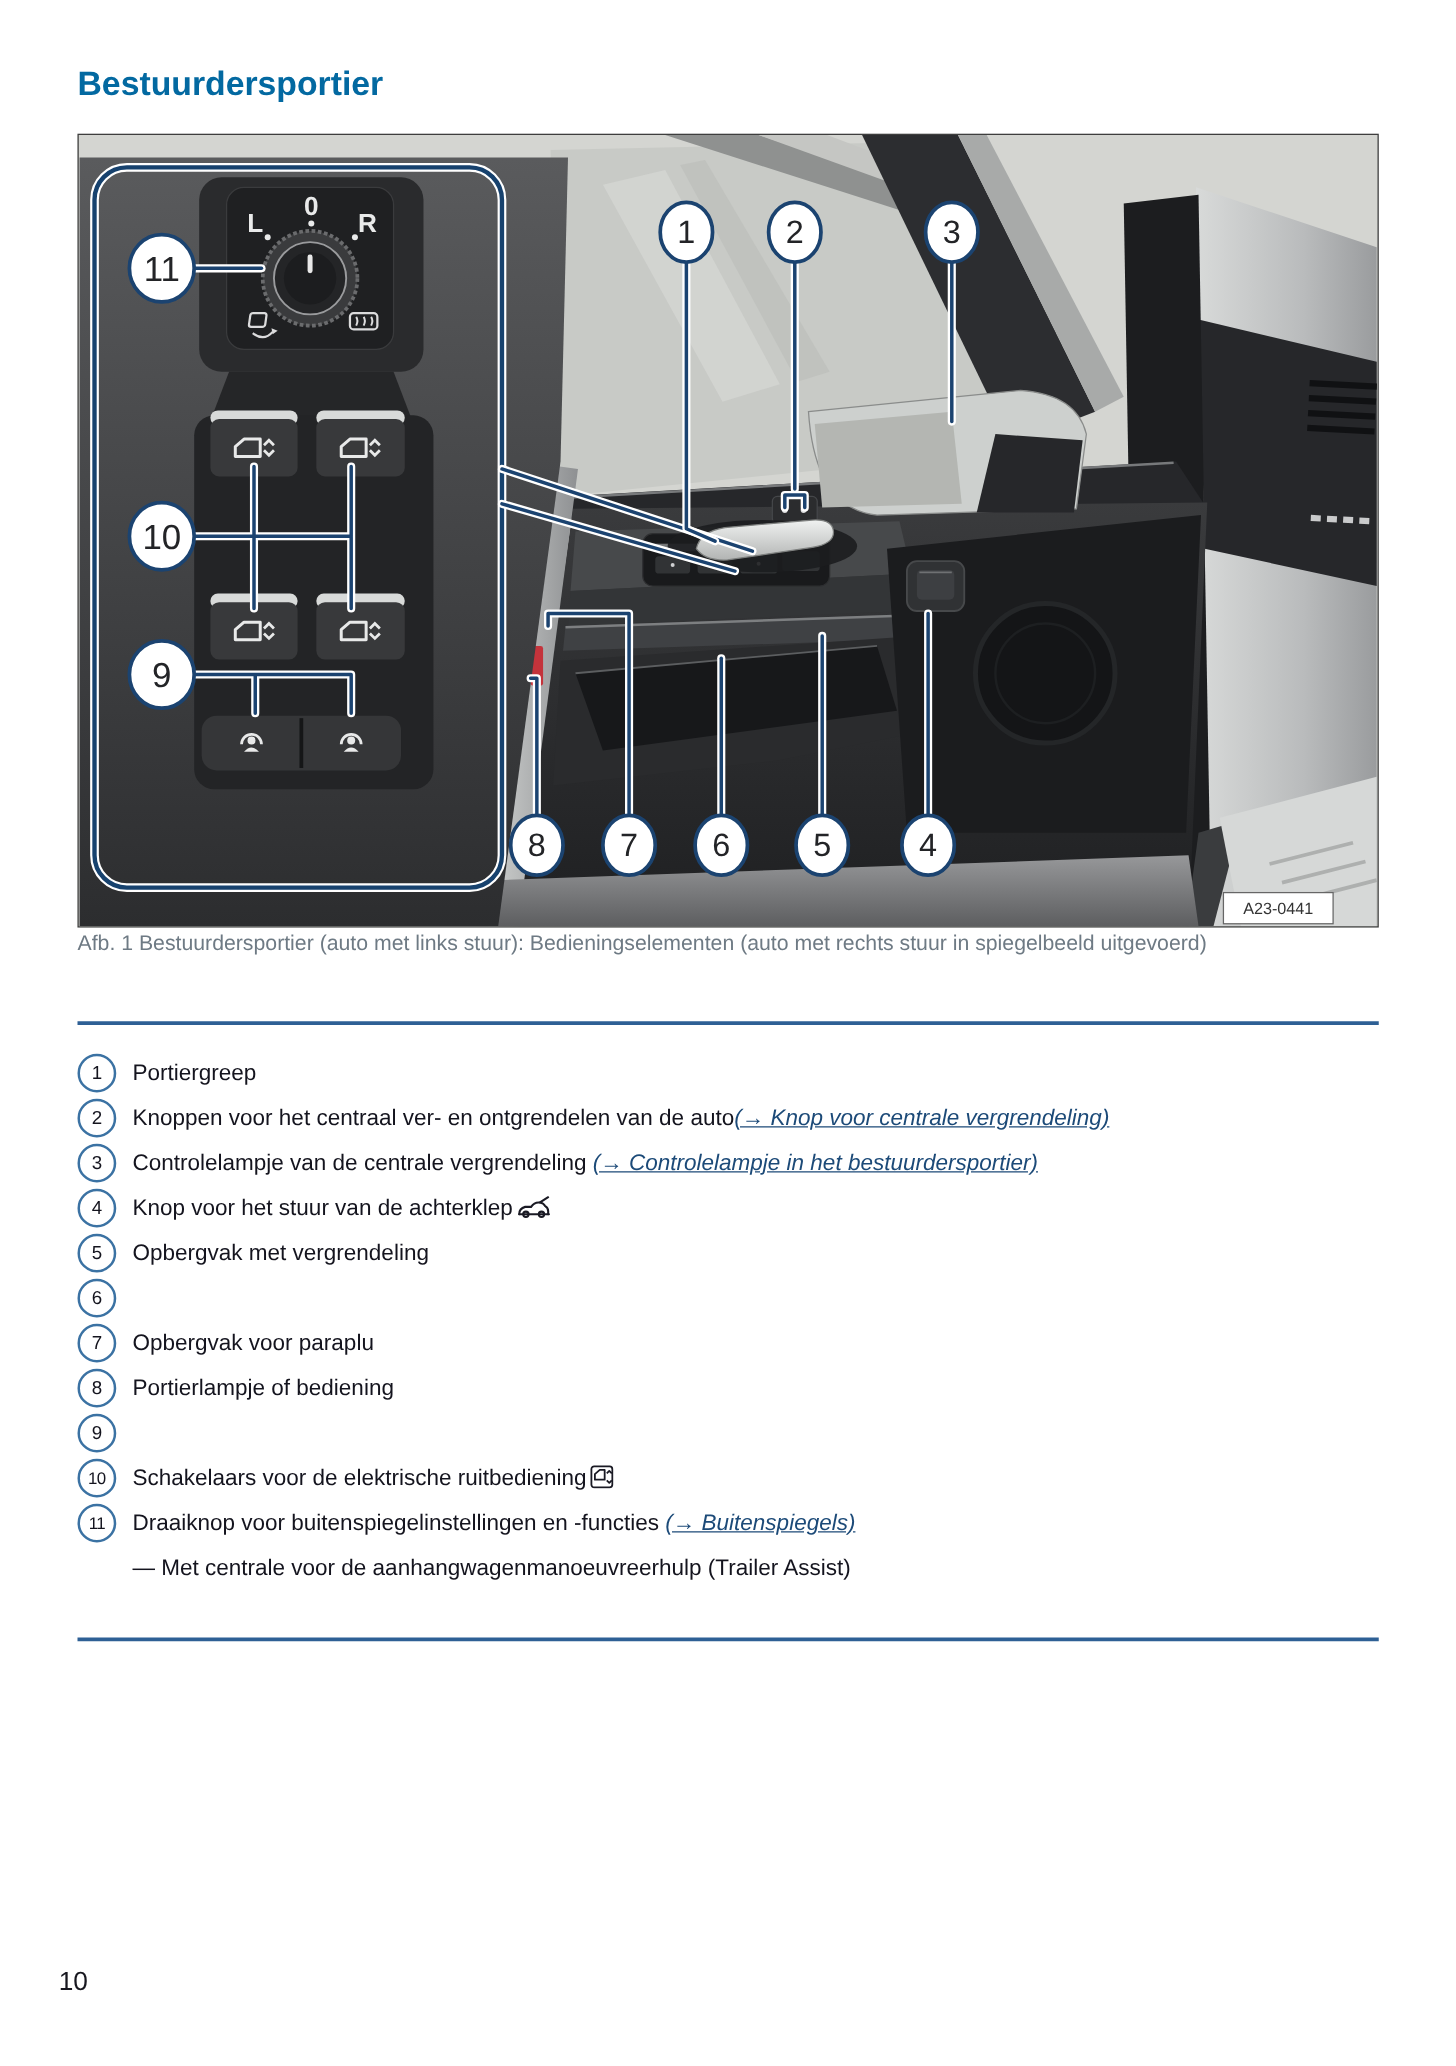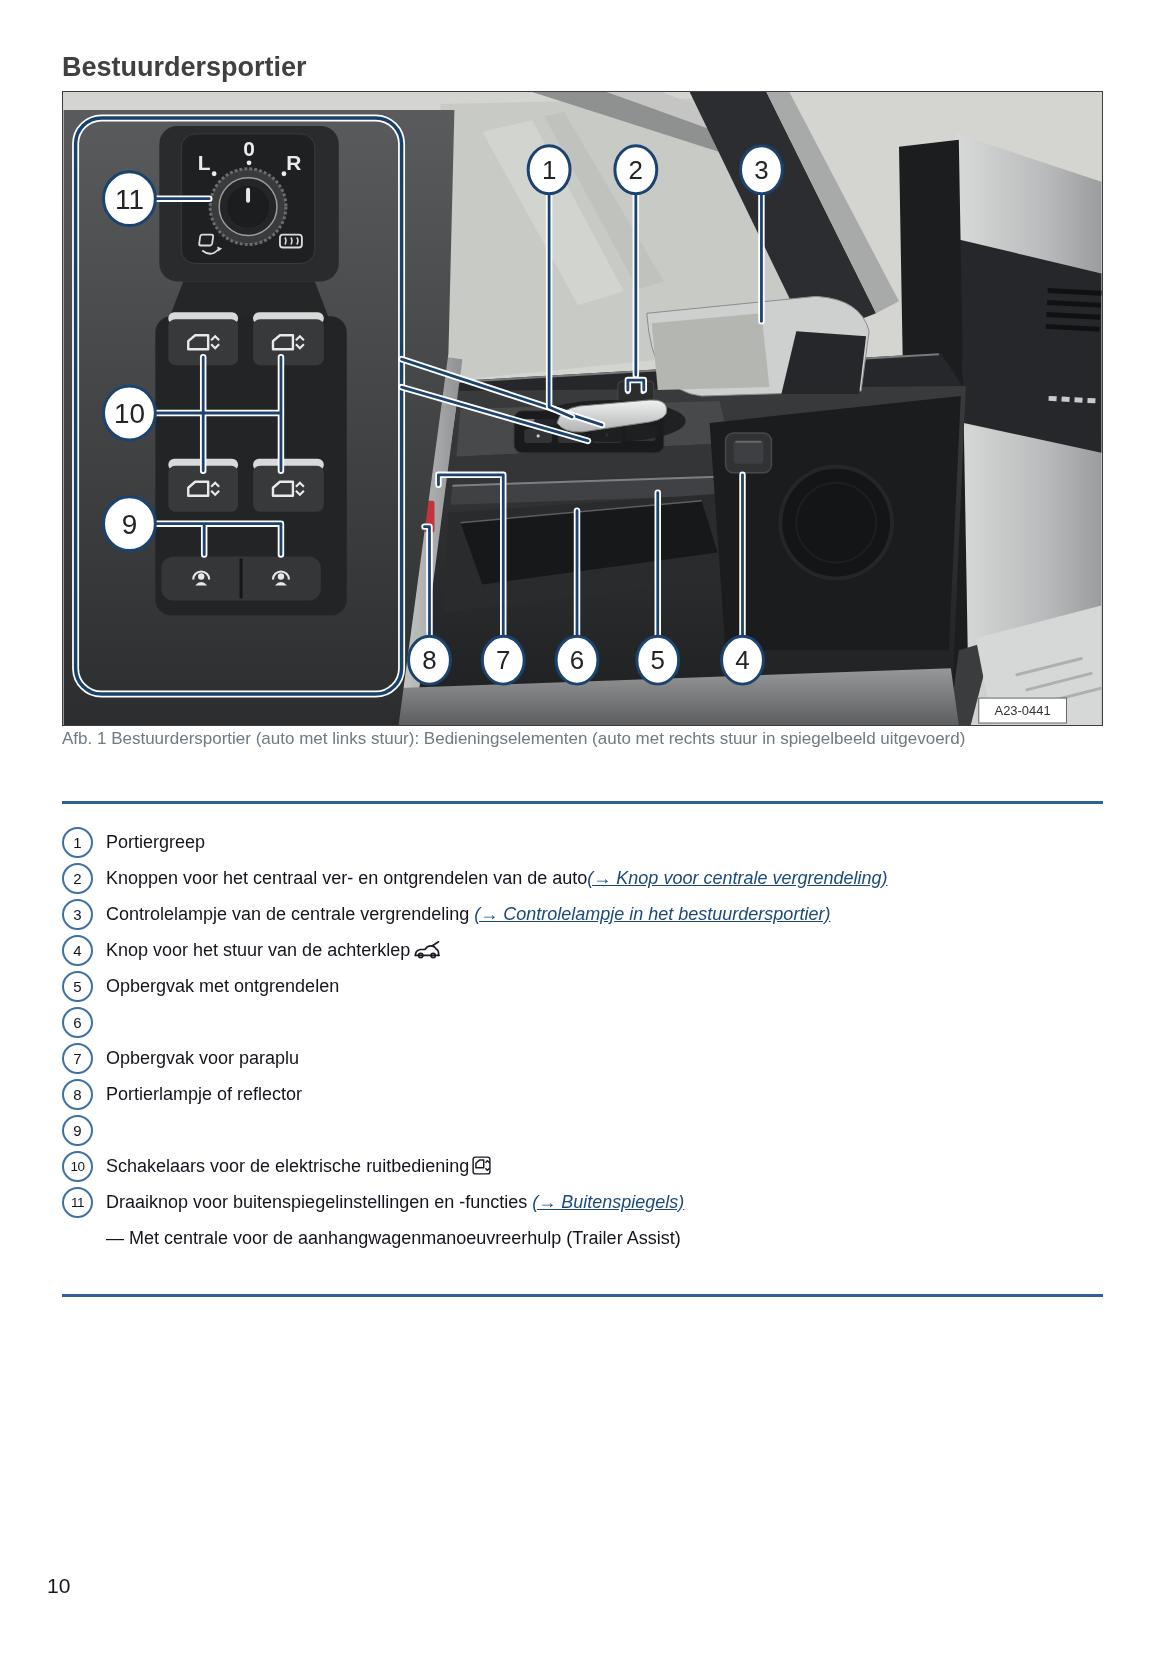--- a/index.html
+++ b/index.html
@@ -2,21 +2,21 @@
 <html><head>
 <meta charset="utf-8">
 <style>
   html,body{margin:0;padding:0;}
   body{
     width:1165px;height:1653px;background:#ffffff;position:relative;
     font-family:"Liberation Sans", sans-serif;color:#14141e;overflow:hidden;
   }
   .content{padding:0 62px;}
   h1.title{
-    font-size:27px;font-weight:700;color:#404040;margin:0 0 8px 0;padding-top:52px;
+    font-size:27px;font-weight:700;color:#0369a1;margin:0 0 24px 0;padding-top:52px;
   }
   figure.fig{margin:0;}
   .figframe{
     width:1039px;height:633px;border:1px solid #3e3e3e;background:#d4d5d1;
     position:relative;overflow:hidden;
   }
   .figframe svg{display:block;width:100%;height:100%;}
   figcaption{
     font-size:17px;line-height:1.5;color:#6e7a84;max-width:975px;
   }
@@ -375,32 +375,32 @@
               <path d="M2,13 Q2,9 6,8 L10,8 Q12,5 15,5 L16,5 Q18.5,5.5 19.5,7.5 Q21.5,8.5 21.5,11 L21.5,13"></path>
               <path d="M16,5 L21.5,1.5"></path>
               <path d="M2,13 H22"></path>
               <circle cx="6.5" cy="13" r="1.8"></circle>
               <circle cx="17" cy="13" r="1.8"></circle>
             </g>
           </svg></span>
     </li>
     <li>
       <span class="num">5</span>
-      <span class="li-body"><span class="txt">Opbergvak met ontgrendelen</span></span>
+      <span class="li-body"><span class="txt">Opbergvak met vergrendeling</span></span>
     </li>
     <li>
       <span class="num">6</span>
     </li>
     <li>
       <span class="num">7</span>
       <span class="li-body"><span class="txt">Opbergvak voor paraplu</span></span>
     </li>
     <li>
       <span class="num">8</span>
-      <span class="li-body"><span class="txt">Portierlampje of reflector</span></span>
+      <span class="li-body"><span class="txt">Portierlampje of bediening</span></span>
     </li>
     <li>
       <span class="num">9</span>
     </li>
     <li>
       <span class="num two">10</span>
       <span class="li-body"><span class="txt">Schakelaars voor de elektrische ruitbediening</span><svg class="gicon" viewBox="0 0 17 17">
             <g stroke="#1a1a24" fill="none" stroke-width="1.3" stroke-linejoin="round">
               <rect x="1" y="1" width="15" height="15" rx="2"></rect>
               <path d="M3.5,10.5 V6.5 L7,3.5 H10.5 V10.5 Z"></path>

